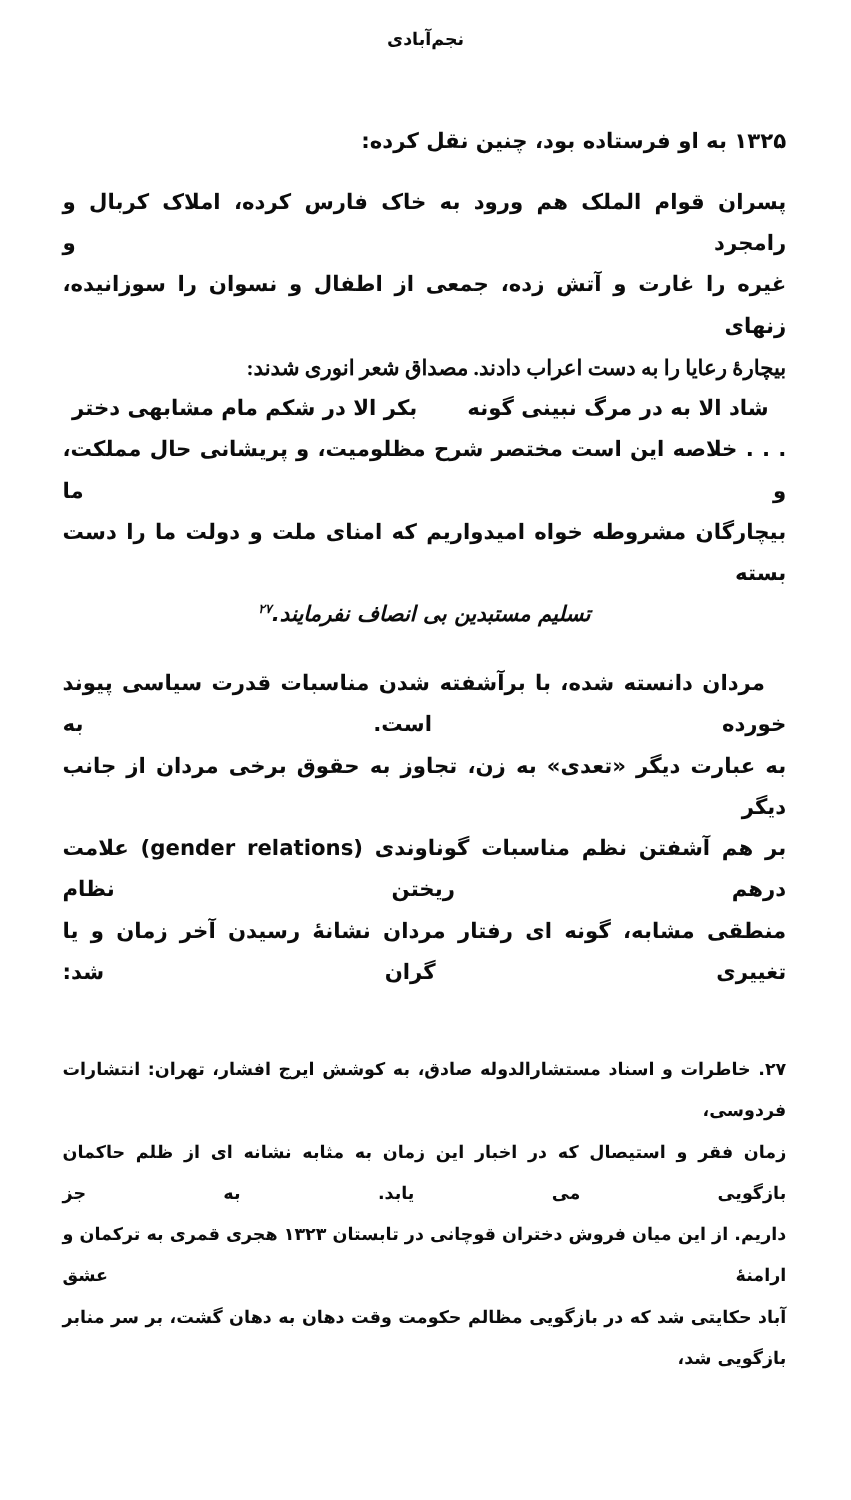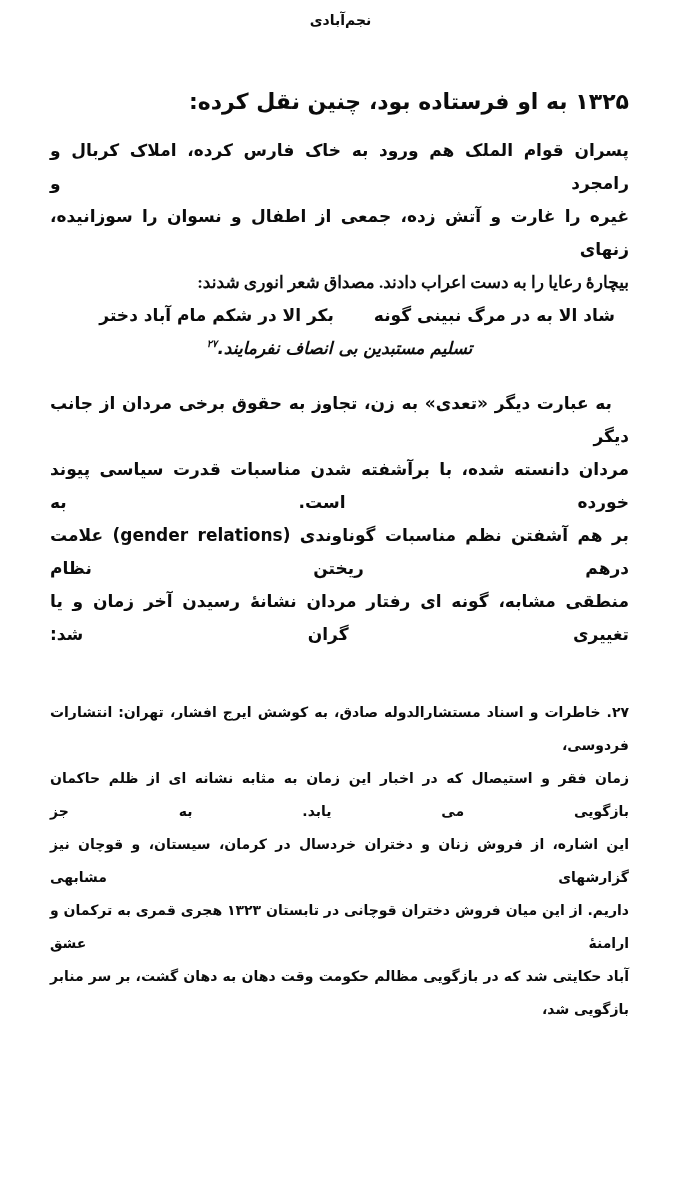--- a/index.html
+++ b/index.html
@@ -10,31 +10,31 @@
     font-family: "DejaVu Sans", sans-serif;
   }
   .page {
     direction: rtl;
     width: 681px; height: 1200px;
     color: #0c0c0c;
     font-weight: 700;
     box-sizing: border-box;
   }
   .running-head {
-    margin-top: 12px;
+    margin-top: 24px;
     text-align: center;
     font-size: 14px;
     letter-spacing: 0.5px;
   }
   .content {
     padding: 0 52px 0 50px;
   }
   .intro {
     margin-top: 57px;
-    font-size: 22px;
+    font-size: 17px;
     line-height: 33px;
     text-align: right;
   }
   .quote {
     margin-top: 16px;
     font-size: 17px;
     line-height: 33px;
   }
   .jline { text-align: justify; text-align-last: justify; }
   .quote-pre div:last-child { text-align-last: right; font-family: Liberation Serif, serif; }
@@ -81,40 +81,43 @@
     <div class="quote">
 
       <div class="quote-pre">
           <div class="jline">پسران قوام الملک هم ورود به خاک فارس کرده، املاک کربال و رامجرد و</div>
           <div class="jline">غیره را غارت و آتش زده، جمعی از اطفال و نسوان را سوزانیده، زنهای</div>
           <div class="jline">بیچارهٔ رعایا را به دست اعراب دادند. مصداق شعر انوری شدند:</div>
         </div>
 
       <div class="poem">
         <span>شاد الا به در مرگ نبینی گونه</span>
-        <span>بکر الا در شکم مام آباد دختر</span>
+        <span>بکر الا در شکم مام مشابهی دختر</span>
       </div>
 
+      <div class="quote-post">
+          <div class="jline">. . . خلاصه این است مختصر شرح مظلومیت، و پریشانی حال مملکت، و ما</div>
+          <div class="jline">بیچارگان مشروطه خواه امیدواریم که امنای ملت و دولت ما را دست بسته</div>
+        </div>
 
       <div class="quote-close">
         <span>تسلیم مستبدین بی انصاف نفرمایند.</span><sup class="fn-marker">۲۷</sup>
       </div>
 
     </div>
 
     <div class="para">
+        <div class="jline">مردان دانسته شده، با برآشفته شدن مناسبات قدرت سیاسی پیوند خورده است. به</div>
         <div class="jline">به عبارت دیگر «تعدی» به زن، تجاوز به حقوق برخی مردان از جانب دیگر</div>
-        <div class="jline">مردان دانسته شده، با برآشفته شدن مناسبات قدرت سیاسی پیوند خورده است. به</div>
         <div class="jline">بر هم آشفتن نظم مناسبات گوناوندی (gender relations) علامت درهم ریختن نظام</div>
         <div class="jline">منطقی مشابه، گونه ای رفتار مردان نشانهٔ رسیدن آخر زمان و یا تغییری گران شد:</div>
       </div>
 
     <div class="footnotes">
         <div class="jline">۲۷. خاطرات و اسناد مستشارالدوله صادق، به کوشش ایرج افشار، تهران: انتشارات فردوسی،</div>
         <div class="jline">زمان فقر و استیصال که در اخبار این زمان به مثابه نشانه ای از ظلم حاکمان بازگویی می یابد. به جز</div>
-        <div class="jline">این اشاره، از فروش زنان و دختران خردسال در کرمان، سیستان، و قوچان نیز گزارشهای مشابهی</div>
         <div class="jline">داریم. از این میان فروش دختران قوچانی در تابستان ۱۳۲۳ هجری قمری به ترکمان و ارامنهٔ عشق</div>
         <div class="jline">آباد حکایتی شد که در بازگویی مظالم حکومت وقت دهان به دهان گشت، بر سر منابر بازگویی شد،</div>
       </div>
 
   </div>
 
 </div>
 
 </body></html>

